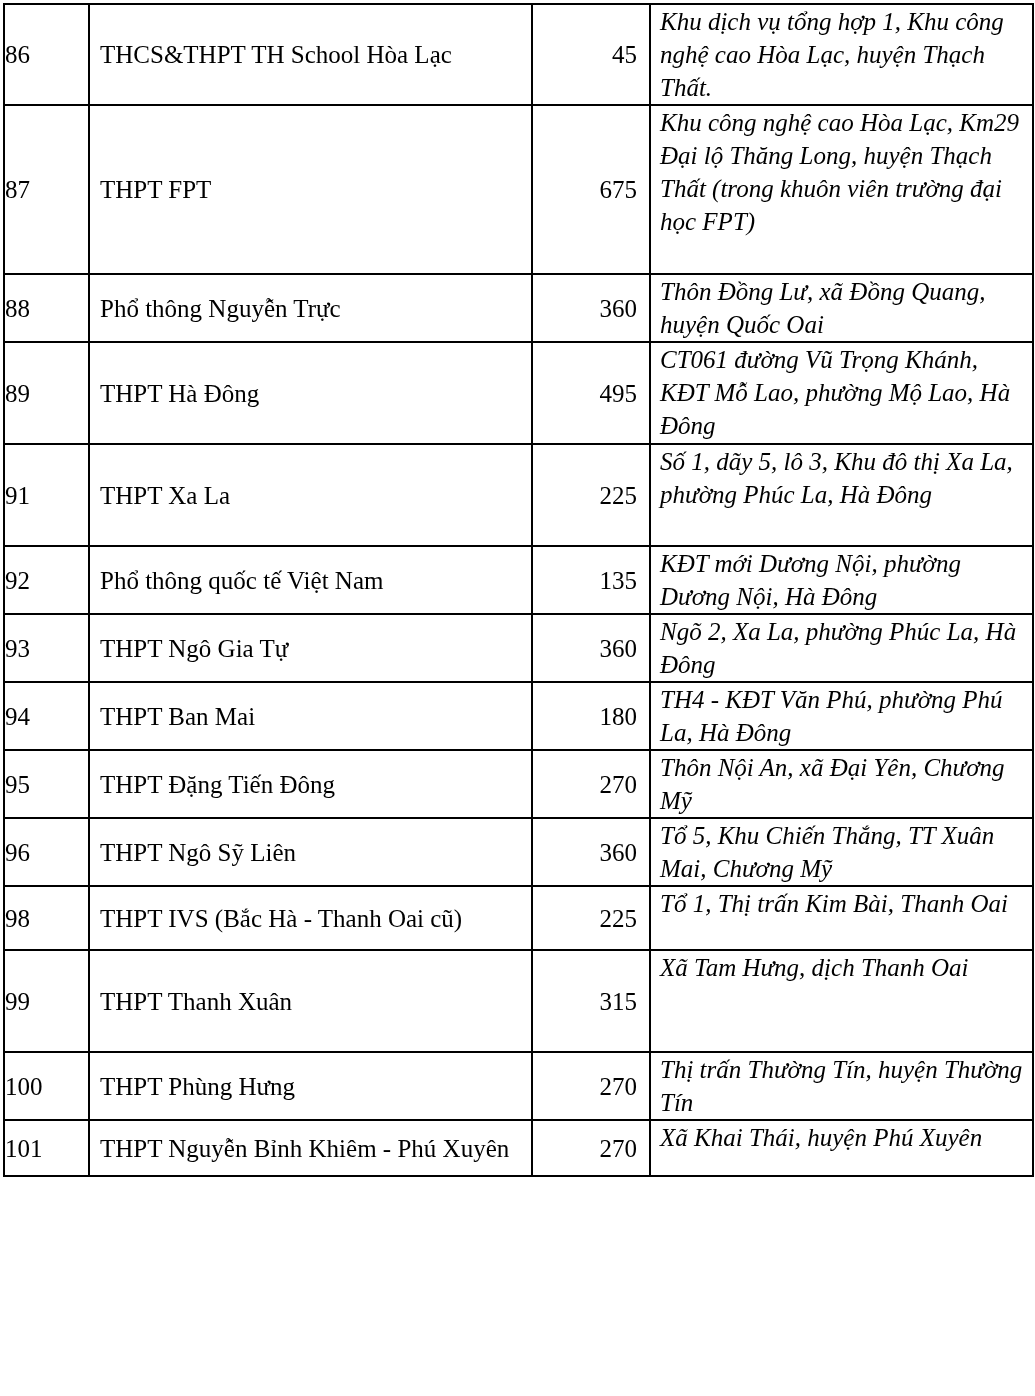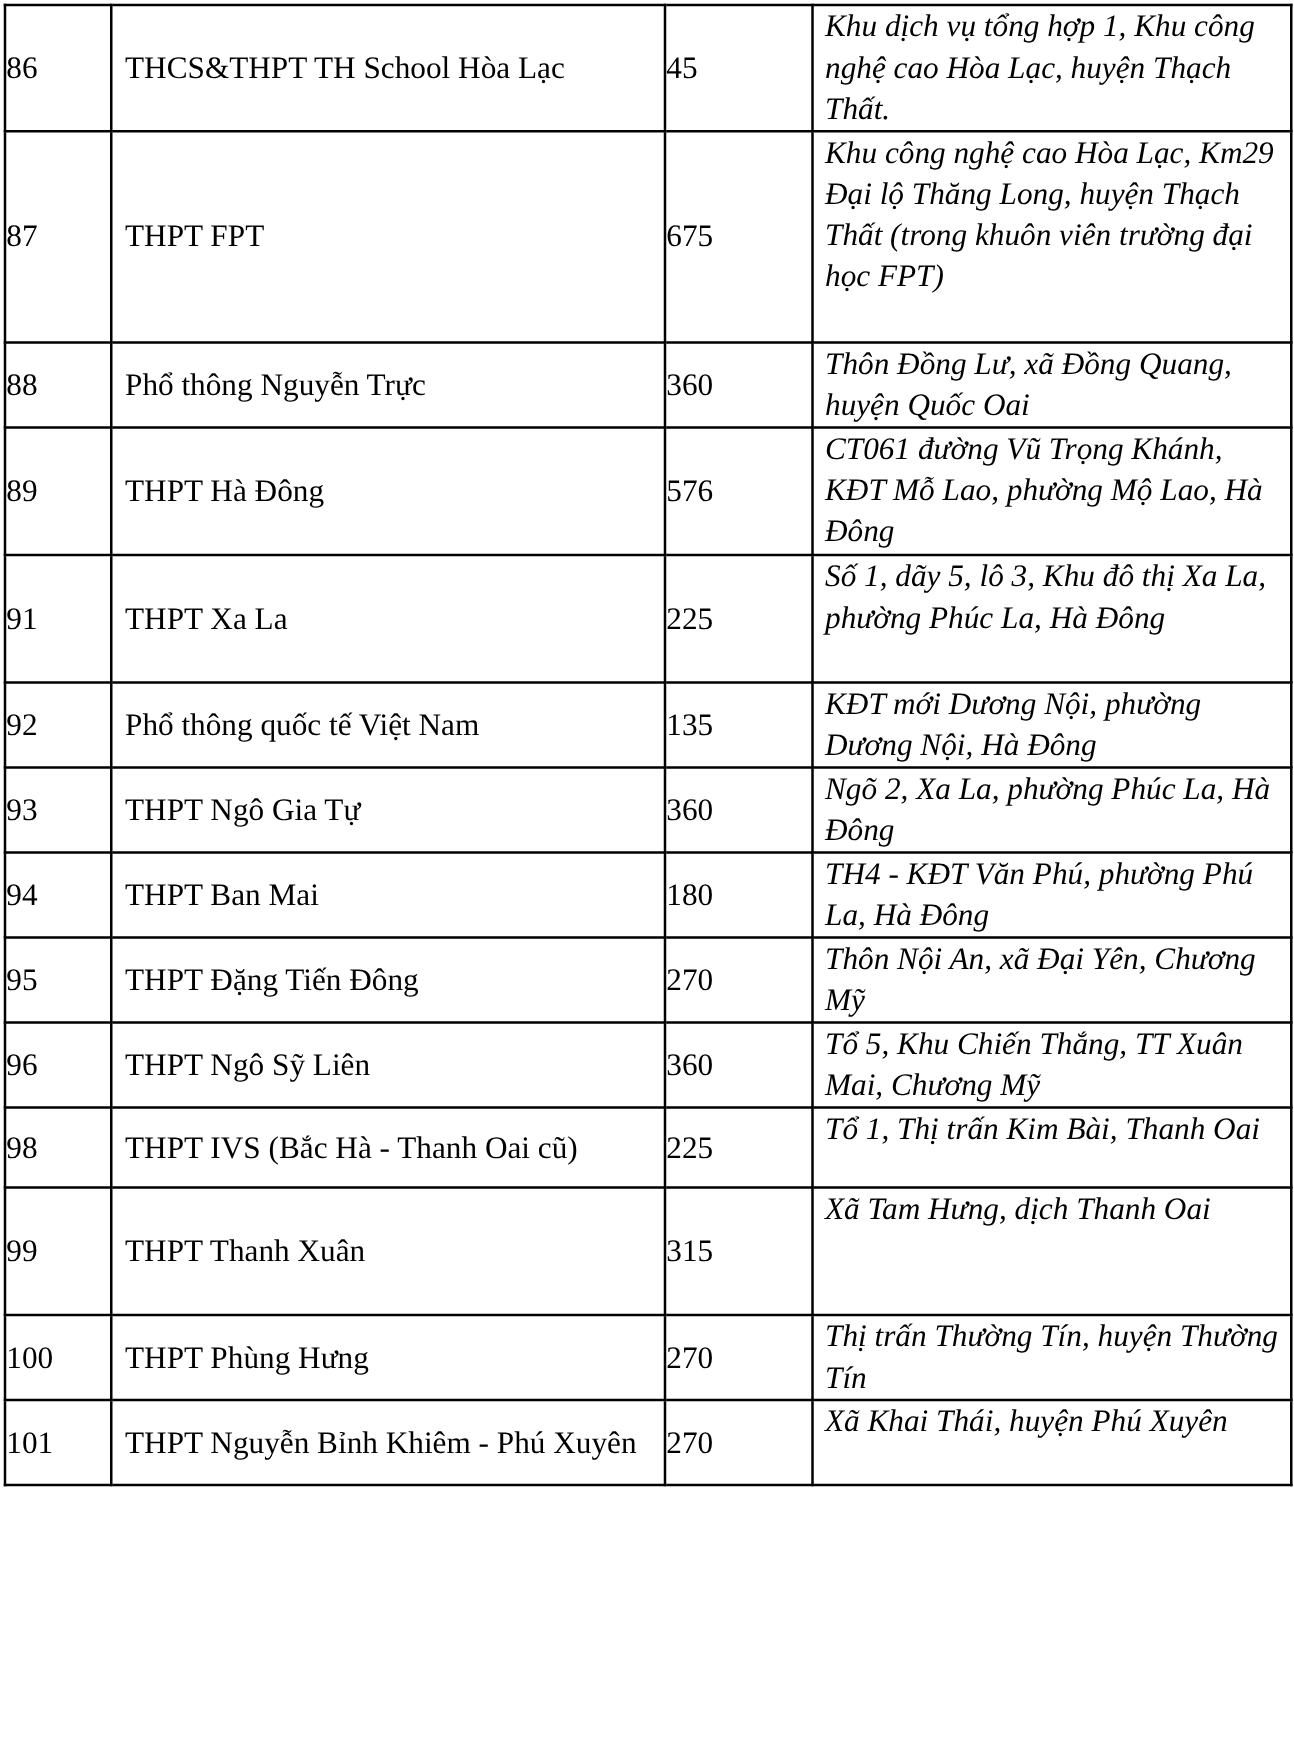--- a/index.html
+++ b/index.html
@@ -15,21 +15,21 @@
   .tbl td {
     border: 2.5px solid #000;
     padding: 0;
     font-size: 25px;
     line-height: 33px;
     vertical-align: middle;
     overflow: hidden;
   }
   .c-stt { text-align: left; }
   .c-name { padding-left: 10px !important; padding-right: 8px !important; }
-  .c-qty { padding-right: 12px !important; }
+  .c-qty { text-align: right; padding-right: 12px !important; }
   .c-addr { font-style: italic; padding-left: 9px !important; padding-right: 6px !important; vertical-align: top !important; margin-left: 24px; }
 </style>
 </head>
 <body>
 
 <table class="tbl">
   <colgroup>
     <col style="width:85px">
     <col style="width:443px">
     <col style="width:118px">
@@ -50,21 +50,21 @@
     </tr>
     <tr style="height:68px">
       <td class="c-stt">88</td>
       <td class="c-name">Phổ thông Nguyễn Trực</td>
       <td class="c-qty">360</td>
       <td class="c-addr">Thôn Đồng Lư, xã Đồng Quang, huyện Quốc Oai</td>
     </tr>
     <tr style="height:102px">
       <td class="c-stt">89</td>
       <td class="c-name">THPT Hà Đông</td>
-      <td class="c-qty">576</td>
+      <td class="c-qty">495</td>
       <td class="c-addr"> CT061 đường Vũ Trọng Khánh, KĐT Mỗ Lao, phường Mộ Lao, Hà Đông</td>
     </tr>
     <tr style="height:102px">
       <td class="c-stt">91</td>
       <td class="c-name">THPT Xa La</td>
       <td class="c-qty">225</td>
       <td class="c-addr">  Số 1, dãy 5, lô 3, Khu đô thị Xa La, phường Phúc La, Hà Đông</td>
     </tr>
     <tr style="height:68px">
       <td class="c-stt">92</td>
@@ -107,20 +107,20 @@
       <td class="c-name">THPT Thanh Xuân</td>
       <td class="c-qty">315</td>
       <td class="c-addr"> Xã Tam Hưng, dịch Thanh Oai</td>
     </tr>
     <tr style="height:68px">
       <td class="c-stt">100</td>
       <td class="c-name">THPT Phùng Hưng</td>
       <td class="c-qty">270</td>
       <td class="c-addr"> Thị trấn Thường Tín, huyện Thường Tín</td>
     </tr>
-    <tr style="height:68px">
+    <tr style="height:56px">
       <td class="c-stt">101</td>
       <td class="c-name">THPT Nguyễn Bỉnh Khiêm - Phú Xuyên</td>
       <td class="c-qty">270</td>
       <td class="c-addr">Xã Khai Thái, huyện Phú Xuyên</td>
     </tr>
   </tbody>
 </table>
 
 </body></html>

